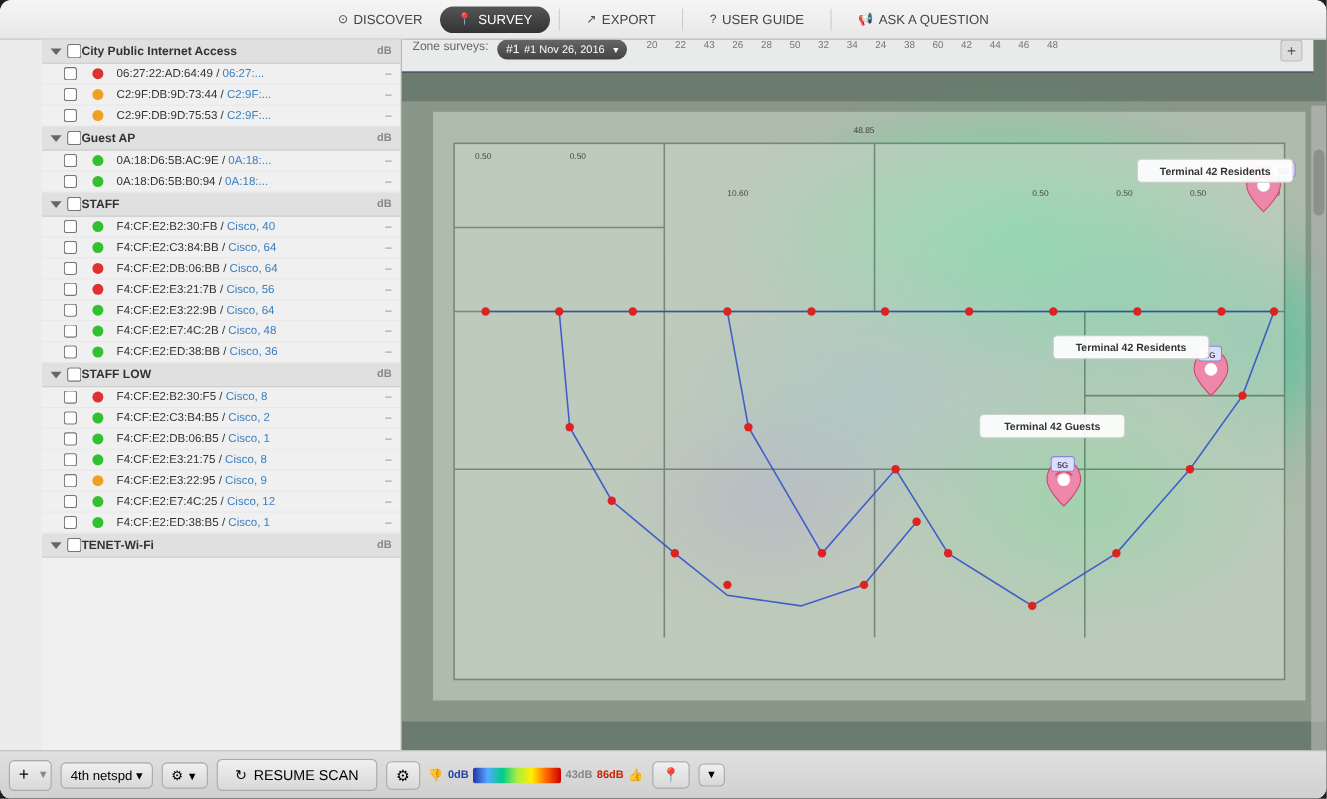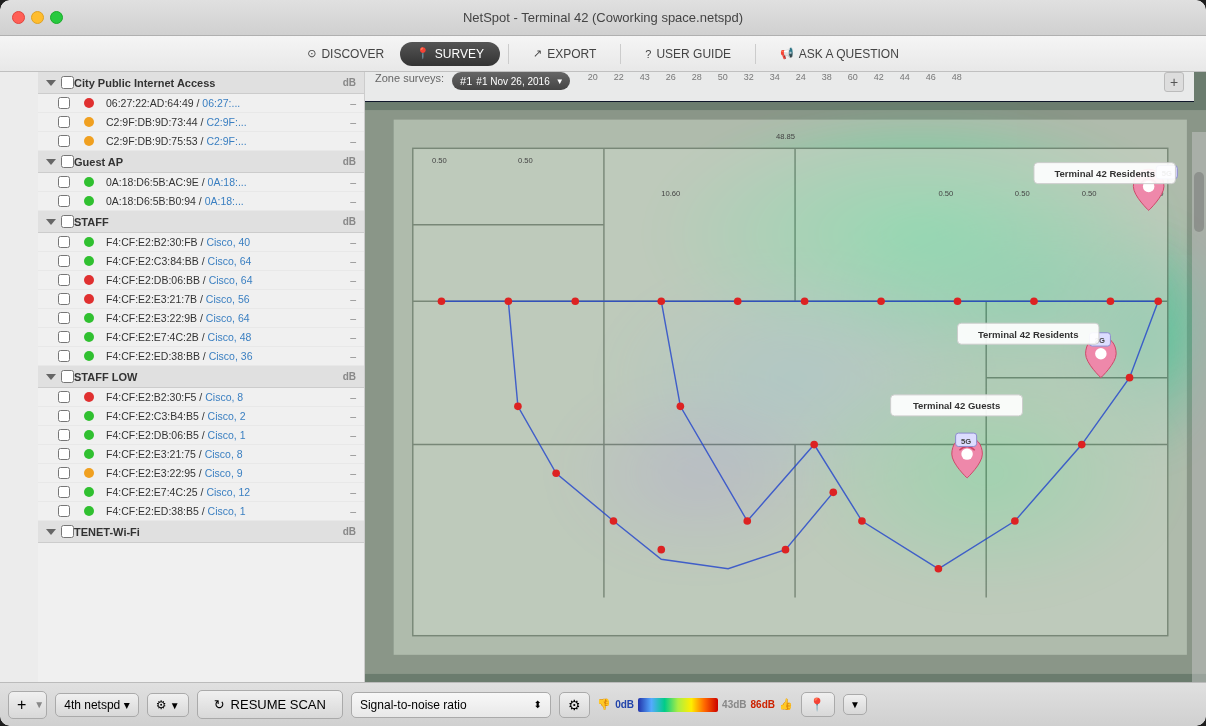--- a/index.html
+++ b/index.html
@@ -308,28 +308,20 @@
       left: 2px;
       background: rgba(100,100,100,0.4);
       border-radius: 5px;
     }
   </style>
 </head>
 <body>
 
 <div class="window">
 
-  <div class="titlebar">
-    <div class="titlebar-buttons">
-      <div class="tb-btn tb-close"></div>
-      <div class="tb-btn tb-min"></div>
-      <div class="tb-btn tb-max"></div>
-    </div>
-    <span class="titlebar-title">NetSpot - Terminal 42 (Coworking space.netspd)</span>
-  </div>
 
   <div class="toolbar">
     <div class="toolbar-btn">
       <span class="toolbar-icon">⊙</span>
       <span>DISCOVER</span>
     </div>
     <div class="toolbar-btn active">
       <span class="toolbar-icon">📍</span>
       <span>SURVEY</span>
     </div>
@@ -694,24 +686,20 @@
       <span>4th netspd ▾</span>
     </div>
     <div class="settings-btn">
       <span>⚙</span>
       <span style="font-size:10px;">▼</span>
     </div>
     <div class="resume-scan-btn">
       <span style="font-size:13px;">↻</span>
       <span>RESUME SCAN</span>
     </div>
-    <div class="signal-dropdown">
-      <span>Signal-to-noise ratio</span>
-      <span style="font-size:10px;margin-left:6px;">⬍</span>
-    </div>
     <div class="gear-btn">
       <span>⚙</span>
     </div>
     <div style="display:flex;align-items:center;gap:4px;">
       <span style="font-size:11px;cursor:pointer;">👎</span>
       <span class="db-val blue">0dB</span>
       <div style="width:80px;height:14px;background:linear-gradient(to right,#2233aa,#55aaff,#00cc88,#aaee44,#ffee00,#ff6600,#cc0000);border-radius:2px;"></div>
       <span class="db-val" style="color:#888;">43dB</span>
       <span class="db-val red">86dB</span>
       <span style="font-size:11px;cursor:pointer;">👍</span>

